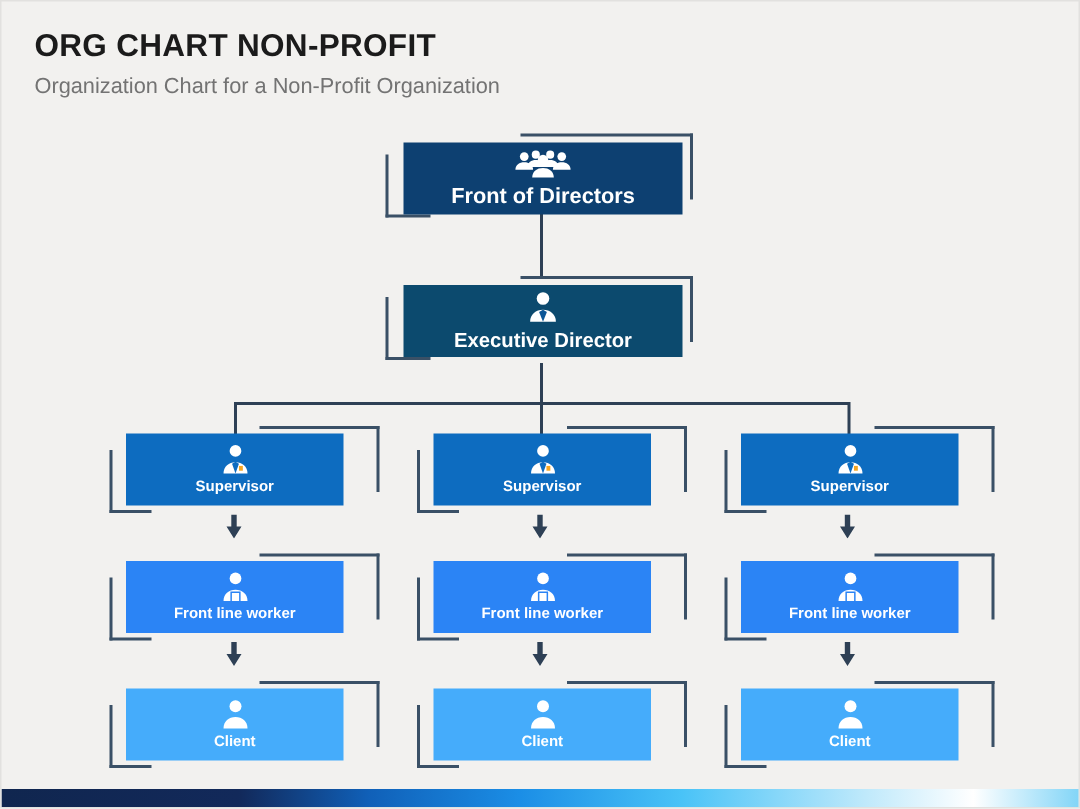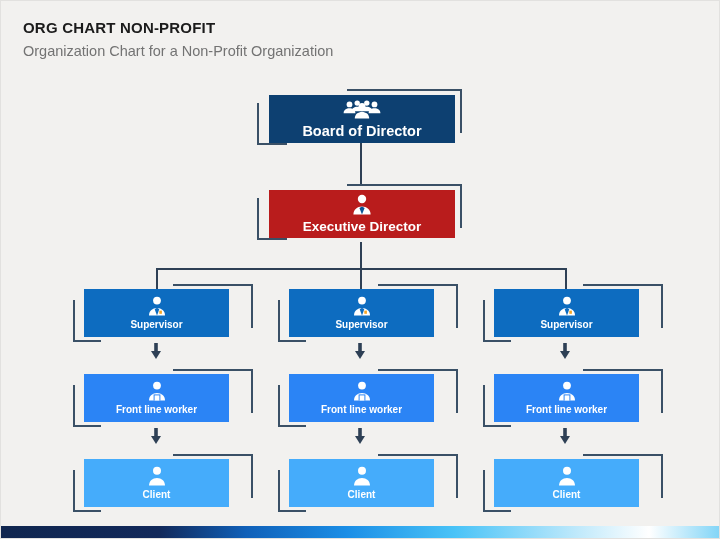--- a/index.html
+++ b/index.html
@@ -18,21 +18,21 @@
     height: 539px;
     background: #f2f1ef;
     border: 1px solid #e2e1df;
     overflow: hidden;
   }
 
   
   #header { position: absolute; left: 22px; top: 18px; }
 
   #title {
-    font-size: 15px;
+    font-size: 21px;
     font-weight: bold;
     color: #1b1b1b;
     letter-spacing: .2px;
     white-space: nowrap;
   }
 
   #subtitle {
     font-size: 14.5px;
     color: #737373;
     margin-top: 7px;
@@ -154,30 +154,30 @@
             <path d="M26.6 13.2c0-3.3 2.7-5 5.9-5s5.9 1.7 5.9 5z"></path>
             <circle cx="15.2" cy="3.1" r="2.7"></circle>
             <path d="M9.7 11.3c0-3 2.5-4.6 5.5-4.6s5.5 1.6 5.5 4.6z"></path>
             <circle cx="24.8" cy="3.1" r="2.7"></circle>
             <path d="M19.3 11.3c0-3 2.5-4.6 5.5-4.6s5.5 1.6 5.5 4.6z"></path>
             <circle cx="20" cy="6.6" r="3.5"></circle>
             <path d="M12.8 18.4c0-4.2 3.2-6.4 7.2-6.4s7.2 2.2 7.2 6.4z"></path>
           </g>
         </svg>
       </span>
-      <span class="lbl">Board of Director</span>
+      <span class="lbl">Front of Directors</span>
     </div>
 
     <div class="bracket" style="left:256px; top:183px; width:205px; height:56px;">
       <span class="bk-v" style="left:0; top:14px; height:42px;"></span>
       <span class="bk-h" style="left:0; top:54px; width:30px;"></span>
       <span class="bk-h" style="left:90px; top:0; width:115px;"></span>
       <span class="bk-v" style="left:203px; top:0; height:44px;"></span>
     </div>
-    <div class="node lvl-exec" style="left:268px; top:189px; width:186px; height:48px; background:#b91c1c;text-align:center;">
+    <div class="node lvl-exec" style="left:268px; top:189px; width:186px; height:48px; background:#0c4a6e;text-align:center;">
       <span class="ico">
         <svg width="22" height="21" viewBox="0 0 22 21">
           <g fill="#ffffff">
             <circle cx="11" cy="5" r="4.2"></circle>
             <path d="M2.4 20.5c0-5 3.9-8 8.6-8s8.6 3 8.6 8z"></path>
           </g>
           <path d="M11 12.5 L8.4 14 L11 20.5 L13.6 14 Z" fill="#0c5697"></path>
         </svg>
       </span>
       <span class="lbl">Executive Director</span>

